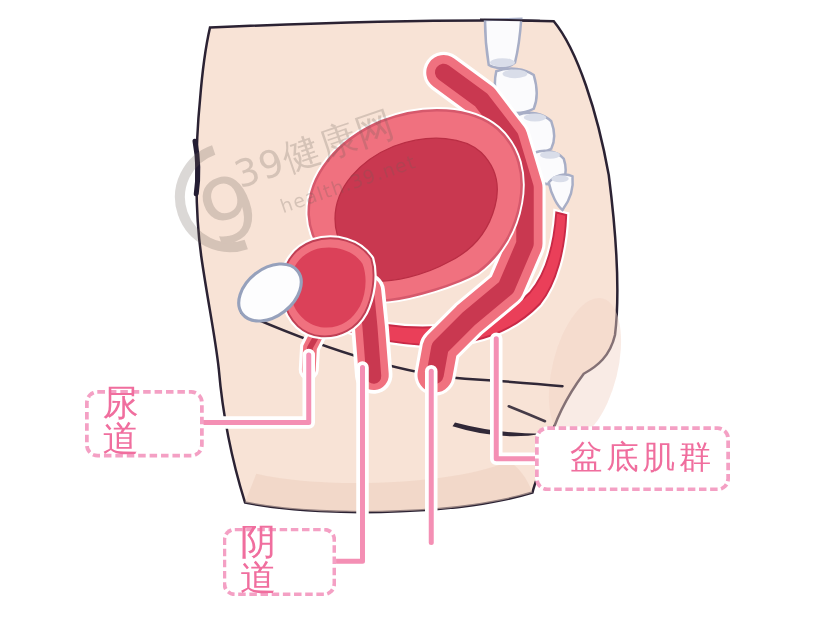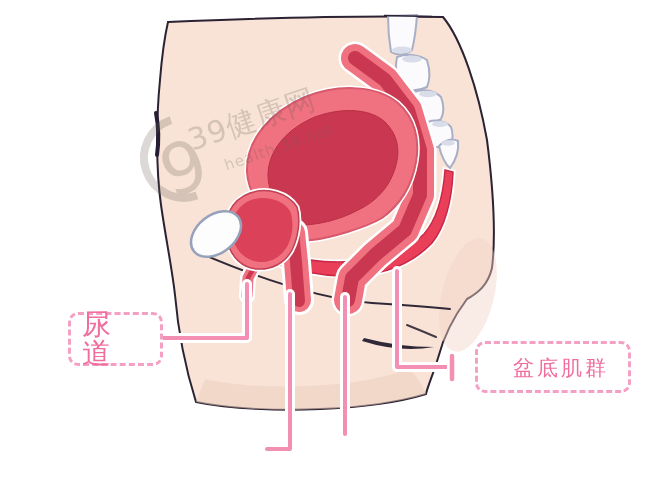--- a/index.html
+++ b/index.html
@@ -6,27 +6,27 @@
   .stage{
     position:relative;width:670px;height:500px;overflow:hidden;
     background:#ffffff;font-family:"DejaVu Sans","Liberation Sans",sans-serif;
   }
   .stage svg{position:absolute;left:0;top:0;}
   .label{
     position:absolute;background:#ffffff;
     border:3px dashed #F4A0C4;border-radius:10px;
     color:#F06E9E;display:flex;align-items:center;justify-content:center;
     font-size:29px;line-height:1;box-sizing:border-box;
-    font-family:Liberation Sans, sans-serif;
+    font-family:Liberation Mono, monospace;
   }
   .label.sp{letter-spacing:11px;padding-left:11px;}
   .label-urethra{left:68px;top:312px;width:95px;height:54px;}
   .label-vagina{left:178px;top:422px;width:91px;height:55px;}
   .label-anus{left:318px;top:434px;width:95px;height:54px;}
-  .label-pelvic{left:475px;top:341px;width:156px;height:52px;font-size:21px;letter-spacing:3px;padding-left:16px;}
+  .label-pelvic{left:428px;top:341px;width:156px;height:52px;font-size:26px;letter-spacing:3px;padding-left:16px;}
 </style>
 </head>
 <body>
 
 <div class="stage">
 
   <svg width="670" height="500" viewBox="0 0 670 500">
 
     <path d="M168,22 C 260,18 360,15 443,17
          C462,40 478,90 487,140 C494,195 496,235 492,268
@@ -129,16 +129,19 @@
       <polyline points="397,271 397,367 452,367" stroke="#ffffff" stroke-width="10"></polyline>
       <polyline points="397,271 397,367 452,367" stroke="#F48FB4" stroke-width="4"></polyline>
       <line x1="452" y1="356" x2="452" y2="379" stroke="#ffffff" stroke-width="10"></line>
       <line x1="452" y1="356" x2="452" y2="379" stroke="#F48FB4" stroke-width="4.5"></line>
     </g>
   </svg>
 
   <div class="label sp label-urethra">
     <span>尿道</span>
   </div>
+  <div class="label sp label-vagina">
+    <span>阴道</span>
+  </div>
   <div class="label label-pelvic">
     <span>盆底肌群</span>
   </div>
 </div>
 
 </body></html>

